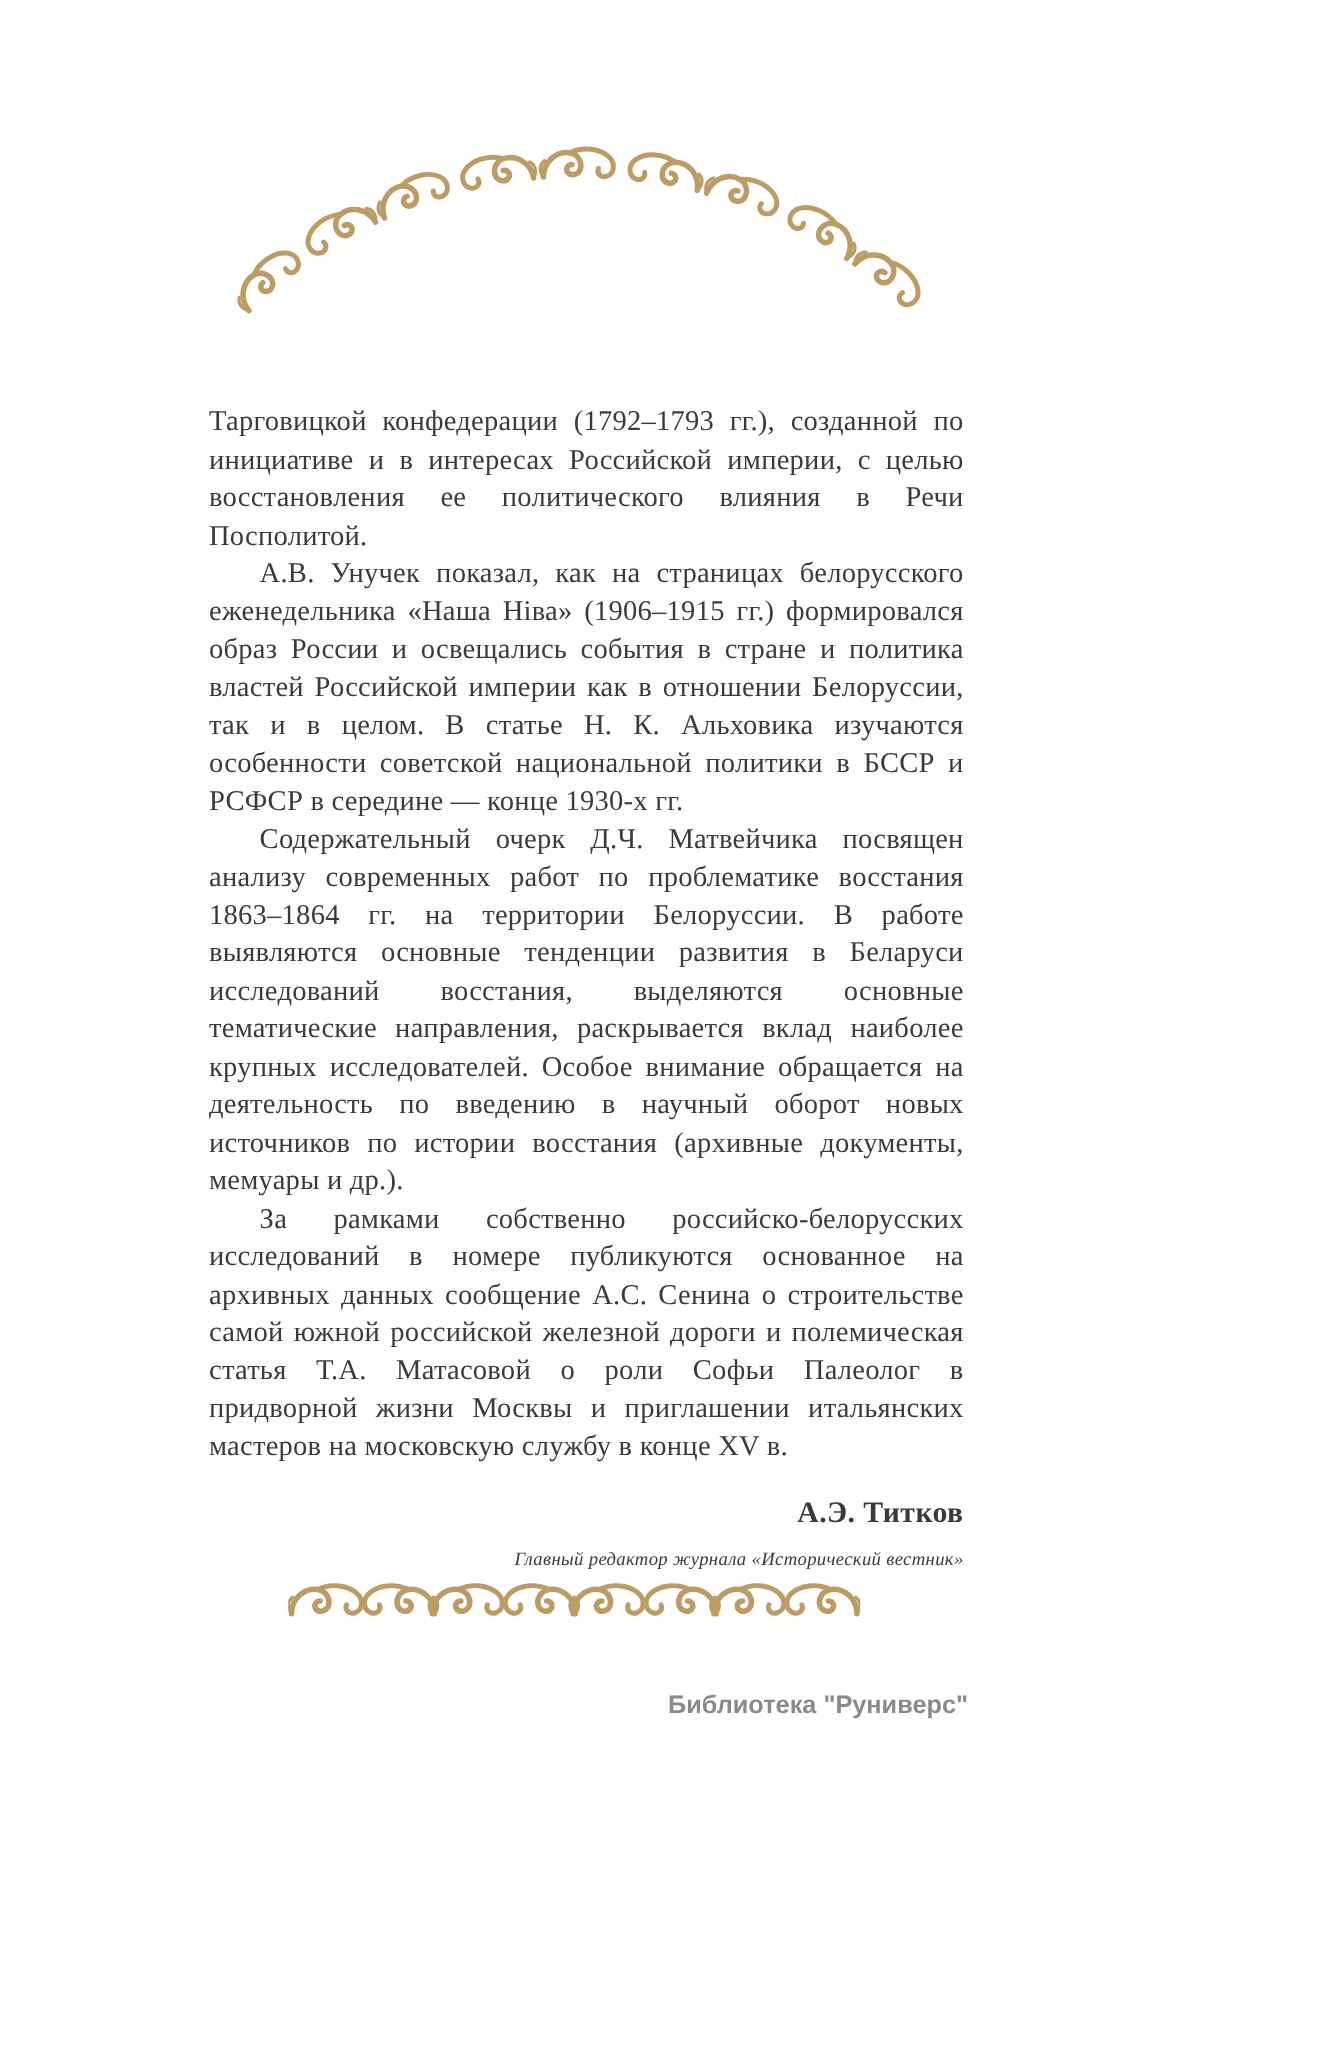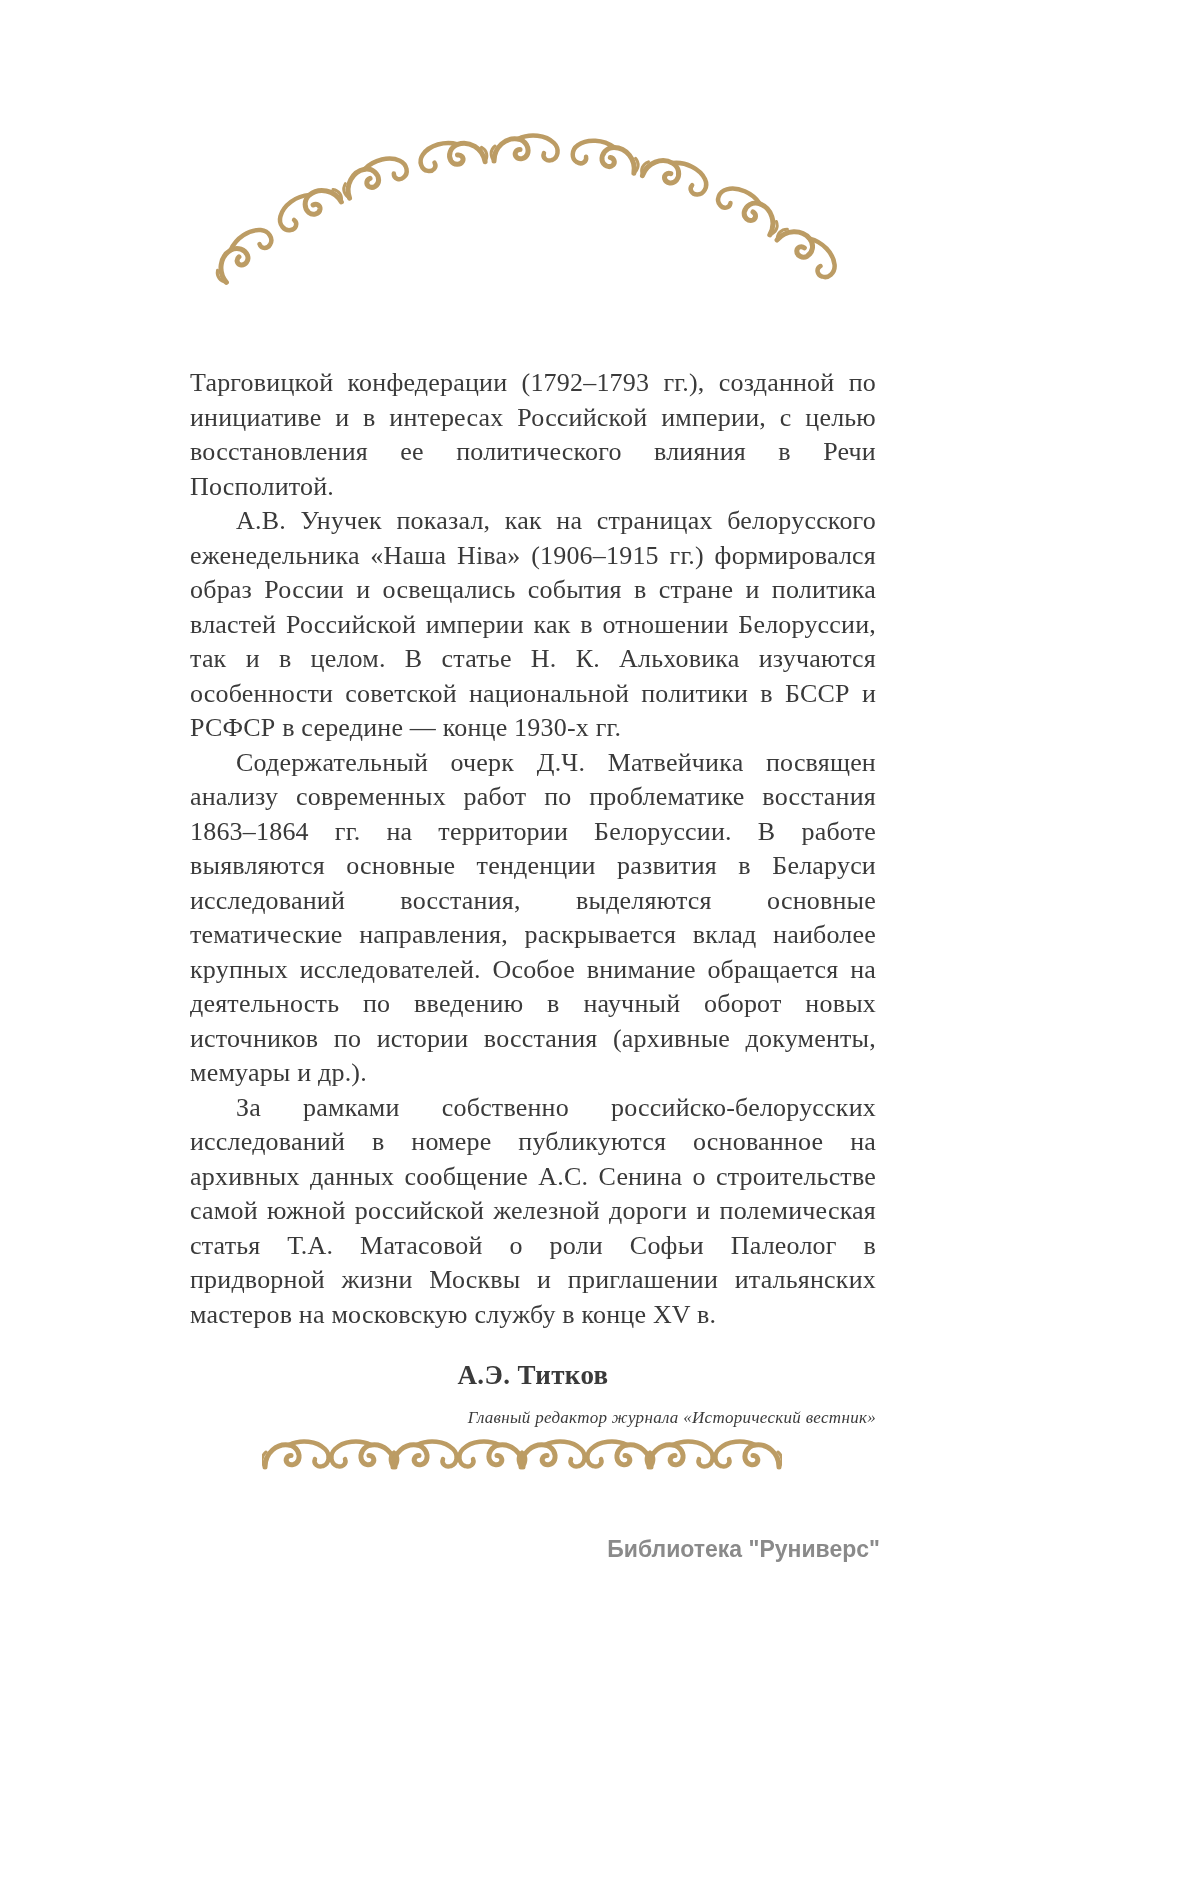--- a/index.html
+++ b/index.html
@@ -24,21 +24,21 @@
     color:var(--text, #3a3a3a);
     font-size:26px;
     line-height:34.5px;
     text-align:justify;
     letter-spacing:0.2px;
   }
   .para { text-indent:46px; }
   .para.first { text-indent:0; }
   .signature-name {
     margin-top:26px;
-    text-align:center;
+    text-align:right;
     font-weight:bold;
     font-size:27px;
     letter-spacing:0.4px;
   }
   .signature-role {
     margin-top:8px;
     text-align:right;
     font-style:italic;
     font-size:17px;
     letter-spacing:0.3px;

